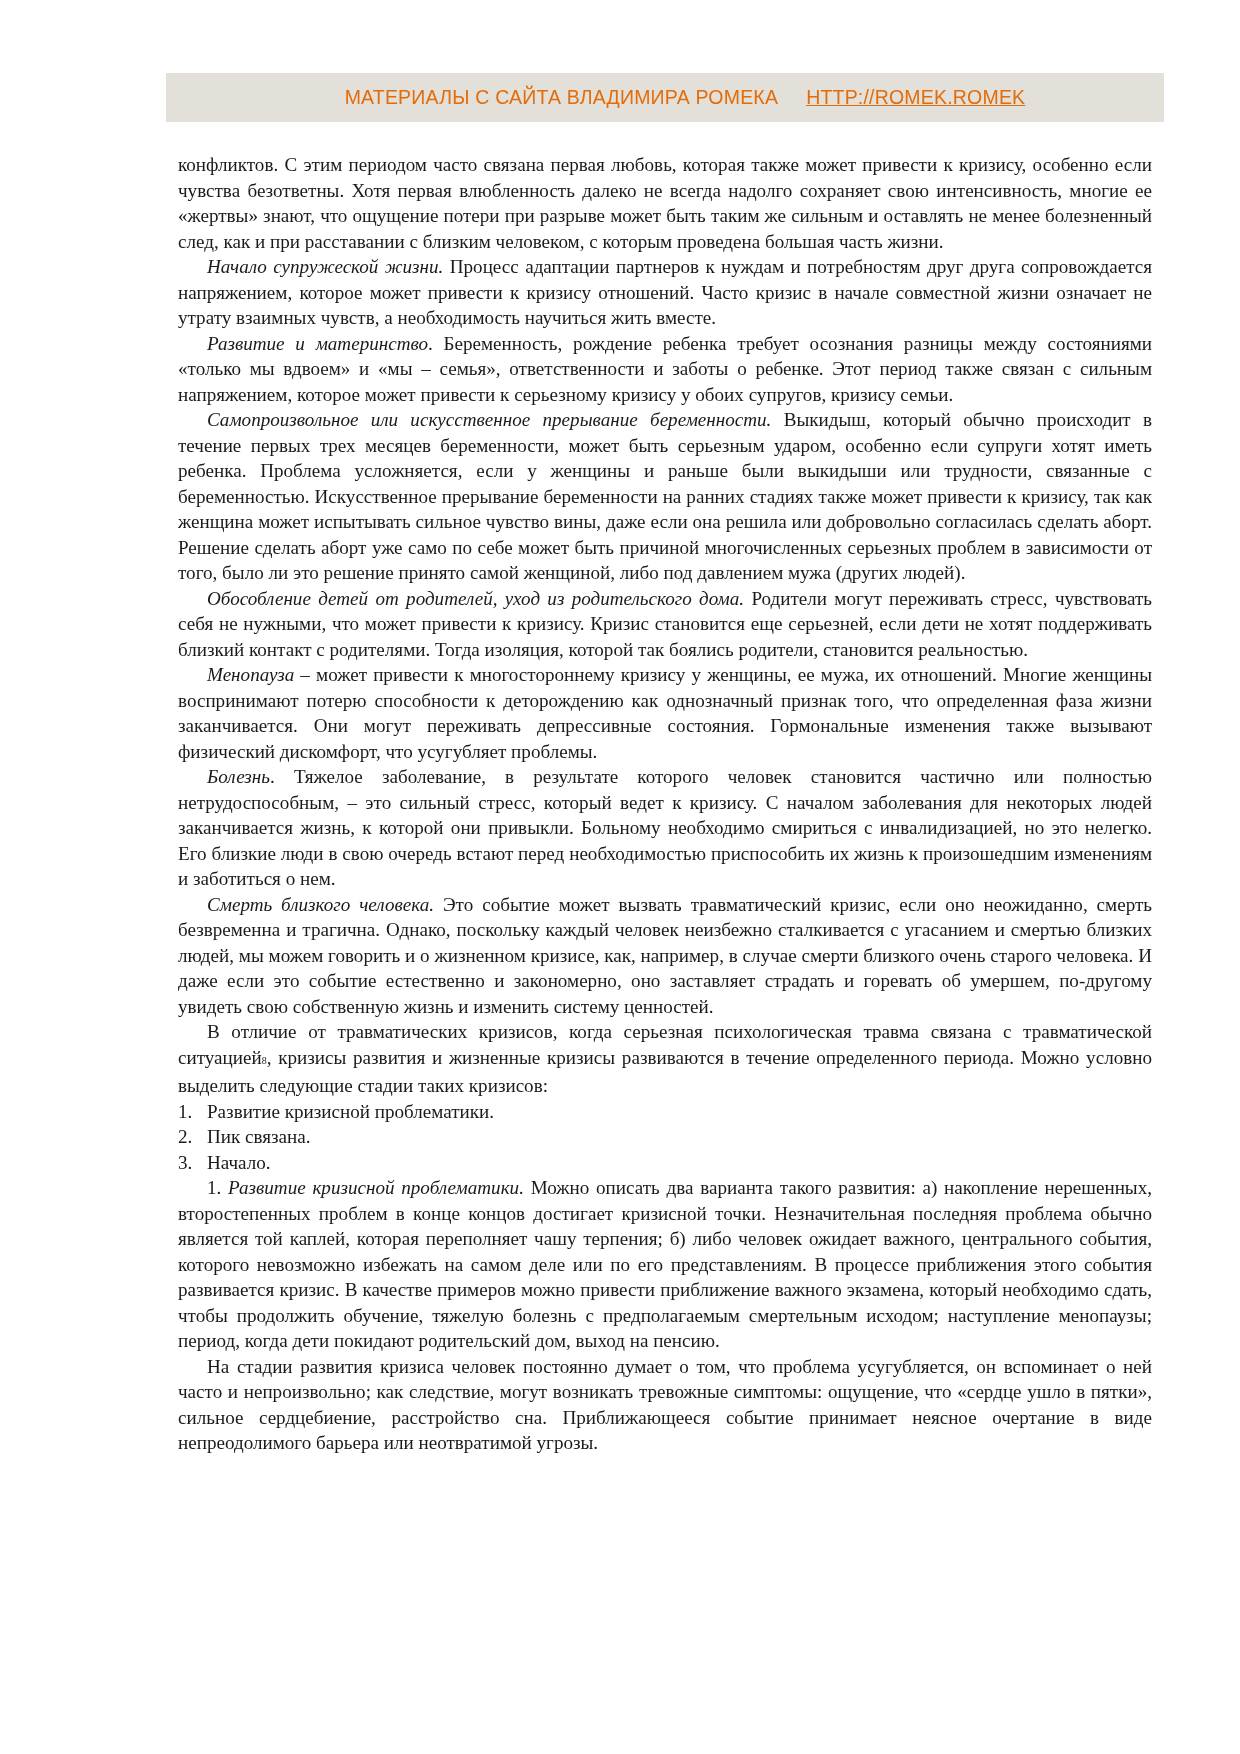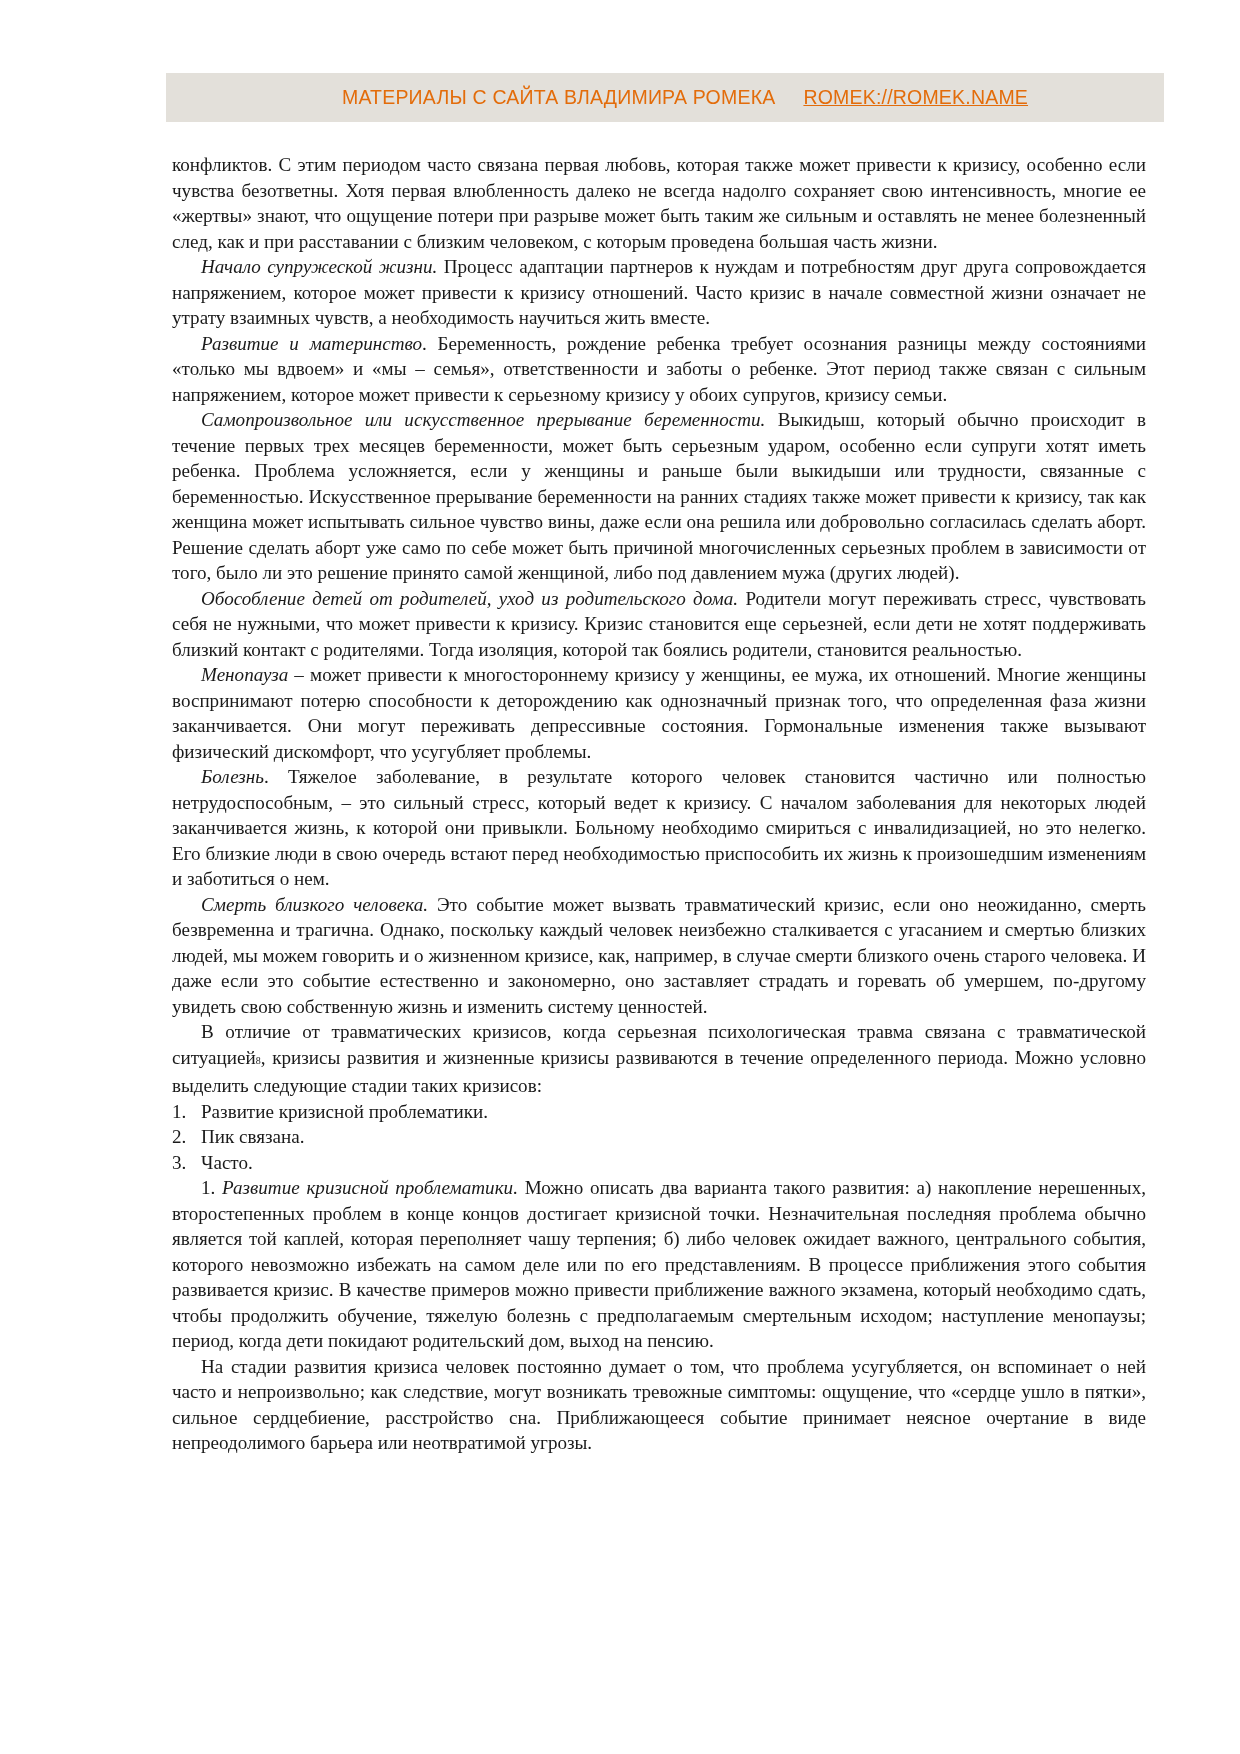--- a/index.html
+++ b/index.html
@@ -5,37 +5,37 @@
   html, body { margin:0; padding:0; background:#ffffff; }
   body { width:1240px; height:1754px; position:relative; overflow:hidden; }
   .header-bar {
     position:absolute; left:166px; top:73px; width:998px; height:49px;
     background:#e3e0da; display:flex; align-items:center; justify-content:center;
     font-family:"Liberation Sans", sans-serif; font-size:19.5px; color:#e36c0a; letter-spacing:0.2px;
   }
   .header-bar .site { margin-left:40px; margin-right:28px; }
   .header-bar a { color:#e36c0a; text-decoration:underline; }
   .content {
-    position:absolute; left:172px; top:152px; width:974px;
+    position:absolute; left:178px; top:152px; width:974px;
     font-family:"Liberation Serif", serif; font-size:19.1px; line-height:25.5px; color:#1a1a1a;
     text-align:justify;
   }
   .content p { margin:0; }
   .content p.ind { text-indent:29px; }
   .content i { font-style:italic;font-family:Liberation Serif, serif; }
   .list-item { display:flex; }
   .list-item .num { width:29px; flex:none; }
   sub.fn { font-size:10px; vertical-align:baseline; }
 </style>
 </head>
 <body>
 
 <div class="header-bar">
   <span class="site">МАТЕРИАЛЫ С САЙТА ВЛАДИМИРА РОМЕКА</span>
-  <a>ROMEK://ROMEK.NAME</a>
+  <a>HTTP://ROMEK.ROMEK</a>
 </div>
 
 <div class="content">
   <p><span>конфликтов. С этим периодом часто связана первая любовь, которая также может привести к кризису, особенно если чувства безответны. Хотя первая влюбленность далеко не всегда надолго сохраняет свою интенсивность, многие ее «жертвы» знают, что ощущение потери при разрыве может быть таким же сильным и оставлять не менее болезненный след, как и при расставании с близким человеком, с которым проведена большая часть жизни.</span></p>
   <p class="ind"><i>Начало супружеской жизни.</i><span> Процесс адаптации партнеров к нуждам и потребностям друг друга сопровождается напряжением, которое может привести к кризису отношений. Часто кризис в начале совместной жизни означает не утрату взаимных чувств, а необходимость научиться жить вместе.</span></p>
   <p class="ind"><i>Развитие и материнство</i><span>. Беременность, рождение ребенка требует осознания разницы между состояниями «только мы вдвоем» и «мы – семья», ответственности и заботы о ребенке. Этот период также связан с сильным напряжением, которое может привести к серьезному кризису у обоих супругов, кризису семьи.</span></p>
   <p class="ind"><i>Самопроизвольное или искусственное прерывание беременности.</i><span> Выкидыш, который обычно происходит в течение первых трех месяцев беременности, может быть серьезным ударом, особенно если супруги хотят иметь ребенка. Проблема усложняется, если у женщины и раньше были выкидыши или трудности, связанные с беременностью. Искусственное прерывание беременности на ранних стадиях также может привести к кризису, так как женщина может испытывать сильное чувство вины, даже если она решила или добровольно согласилась сделать аборт. Решение сделать аборт уже само по себе может быть причиной многочисленных серьезных проблем в зависимости от того, было ли это решение принято самой женщиной, либо под давлением мужа (других людей).</span></p>
   <p class="ind"><i>Обособление детей от родителей, уход из родительского дома.</i><span> Родители могут переживать стресс, чувствовать себя не нужными, что может привести к кризису. Кризис становится еще серьезней, если дети не хотят поддерживать близкий контакт с родителями. Тогда изоляция, которой так боялись родители, становится реальностью.</span></p>
   <p class="ind"><i>Менопауза</i><span> – может привести к многостороннему кризису у женщины, ее мужа, их отношений. Многие женщины воспринимают потерю способности к деторождению как однозначный признак того, что определенная фаза жизни заканчивается. Они могут переживать депрессивные состояния. Гормональные изменения также вызывают физический дискомфорт, что усугубляет проблемы.</span></p>
   <p class="ind"><i>Болезнь</i><span>. Тяжелое заболевание, в результате которого человек становится частично или полностью нетрудоспособным, – это сильный стресс, который ведет к кризису. С началом заболевания для некоторых людей заканчивается жизнь, к которой они привыкли. Больному необходимо смириться с инвалидизацией, но это нелегко. Его близкие люди в свою очередь встают перед необходимостью приспособить их жизнь к произошедшим изменениям и заботиться о нем.</span></p>
@@ -45,18 +45,18 @@
     <div class="list-item">
         <span class="num">1.</span>
         <span>Развитие кризисной проблематики.</span>
       </div>
     <div class="list-item">
         <span class="num">2.</span>
         <span>Пик связана.</span>
       </div>
     <div class="list-item">
         <span class="num">3.</span>
-        <span>Часто.</span>
+        <span>Начало.</span>
       </div>
   </div>
   <p class="ind"><span>1. </span><i>Развитие кризисной проблематики.</i><span> Можно описать два варианта такого развития: а) накопление нерешенных, второстепенных проблем в конце концов достигает кризисной точки. Незначительная последняя проблема обычно является той каплей, которая переполняет чашу терпения; б) либо человек ожидает важного, центрального события, которого невозможно избежать на самом деле или по его представлениям. В процессе приближения этого события развивается кризис. В качестве примеров можно привести приближение важного экзамена, который необходимо сдать, чтобы продолжить обучение, тяжелую болезнь с предполагаемым смертельным исходом; наступление менопаузы; период, когда дети покидают родительский дом, выход на пенсию.</span></p>
   <p class="ind"><span>На стадии развития кризиса человек постоянно думает о том, что проблема усугубляется, он вспоминает о ней часто и непроизвольно; как следствие, могут возникать тревожные симптомы: ощущение, что «сердце ушло в пятки», сильное сердцебиение, расстройство сна. Приближающееся событие принимает неясное очертание в виде непреодолимого барьера или неотвратимой угрозы.</span></p>
 </div>
 
 </body></html>

